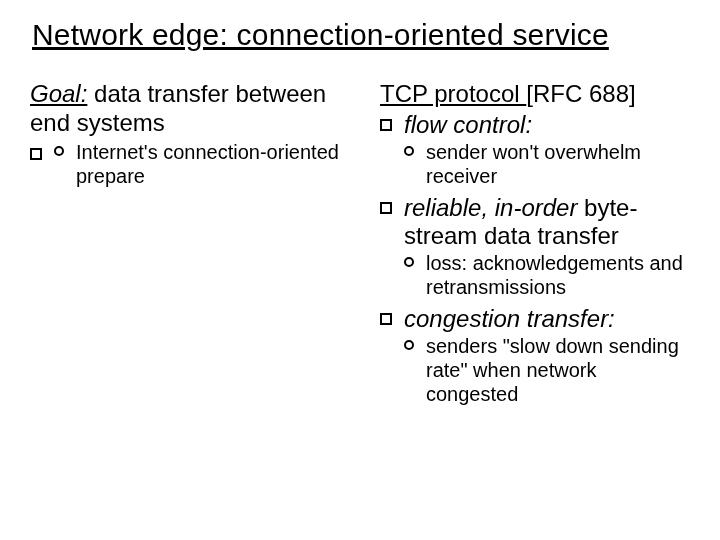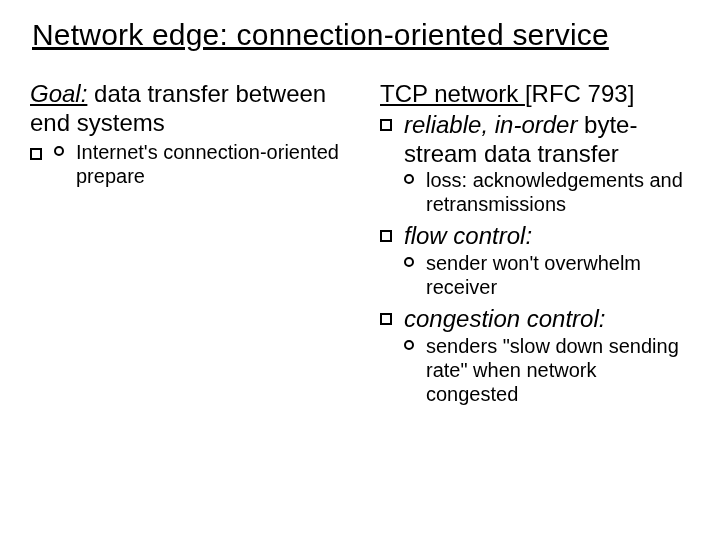--- a/index.html
+++ b/index.html
@@ -112,38 +112,38 @@
         <li class="b1">
           <ul class="ci indent1">
             <li class="b2"><span>Internet's connection-oriented prepare</span></li>
           </ul>
         </li>
       </ul>
     </div>
 
     <div class="col">
       <p class="lead">
-        <span class="u-noital">TCP network </span><span>[RFC 793]</span>
+        <span class="u-noital">TCP protocol </span><span>[RFC 688]</span>
       </p>
 
       <ul class="sq">
+        <li class="b1">
+          <span class="ital">flow control:</span>
+          <ul class="ci indent1">
+            <li class="b2"><span>sender won't overwhelm receiver</span></li>
+          </ul>
+        </li>
         <li class="b1">
           <span class="ital">reliable, in-order</span><span> byte-stream data transfer</span>
           <ul class="ci indent1">
             <li class="b2"><span>loss: acknowledgements and retransmissions</span></li>
           </ul>
         </li>
         <li class="b1">
-          <span class="ital">flow control:</span>
-          <ul class="ci indent1">
-            <li class="b2"><span>sender won't overwhelm receiver</span></li>
-          </ul>
-        </li>
-        <li class="b1">
-          <span class="ital">congestion control:</span>
+          <span class="ital">congestion transfer:</span>
           <ul class="ci indent1">
             <li class="b2"><span>senders "slow down sending rate" when network congested</span></li>
           </ul>
         </li>
       </ul>
     </div>
 
   </div>
 </div>
 

